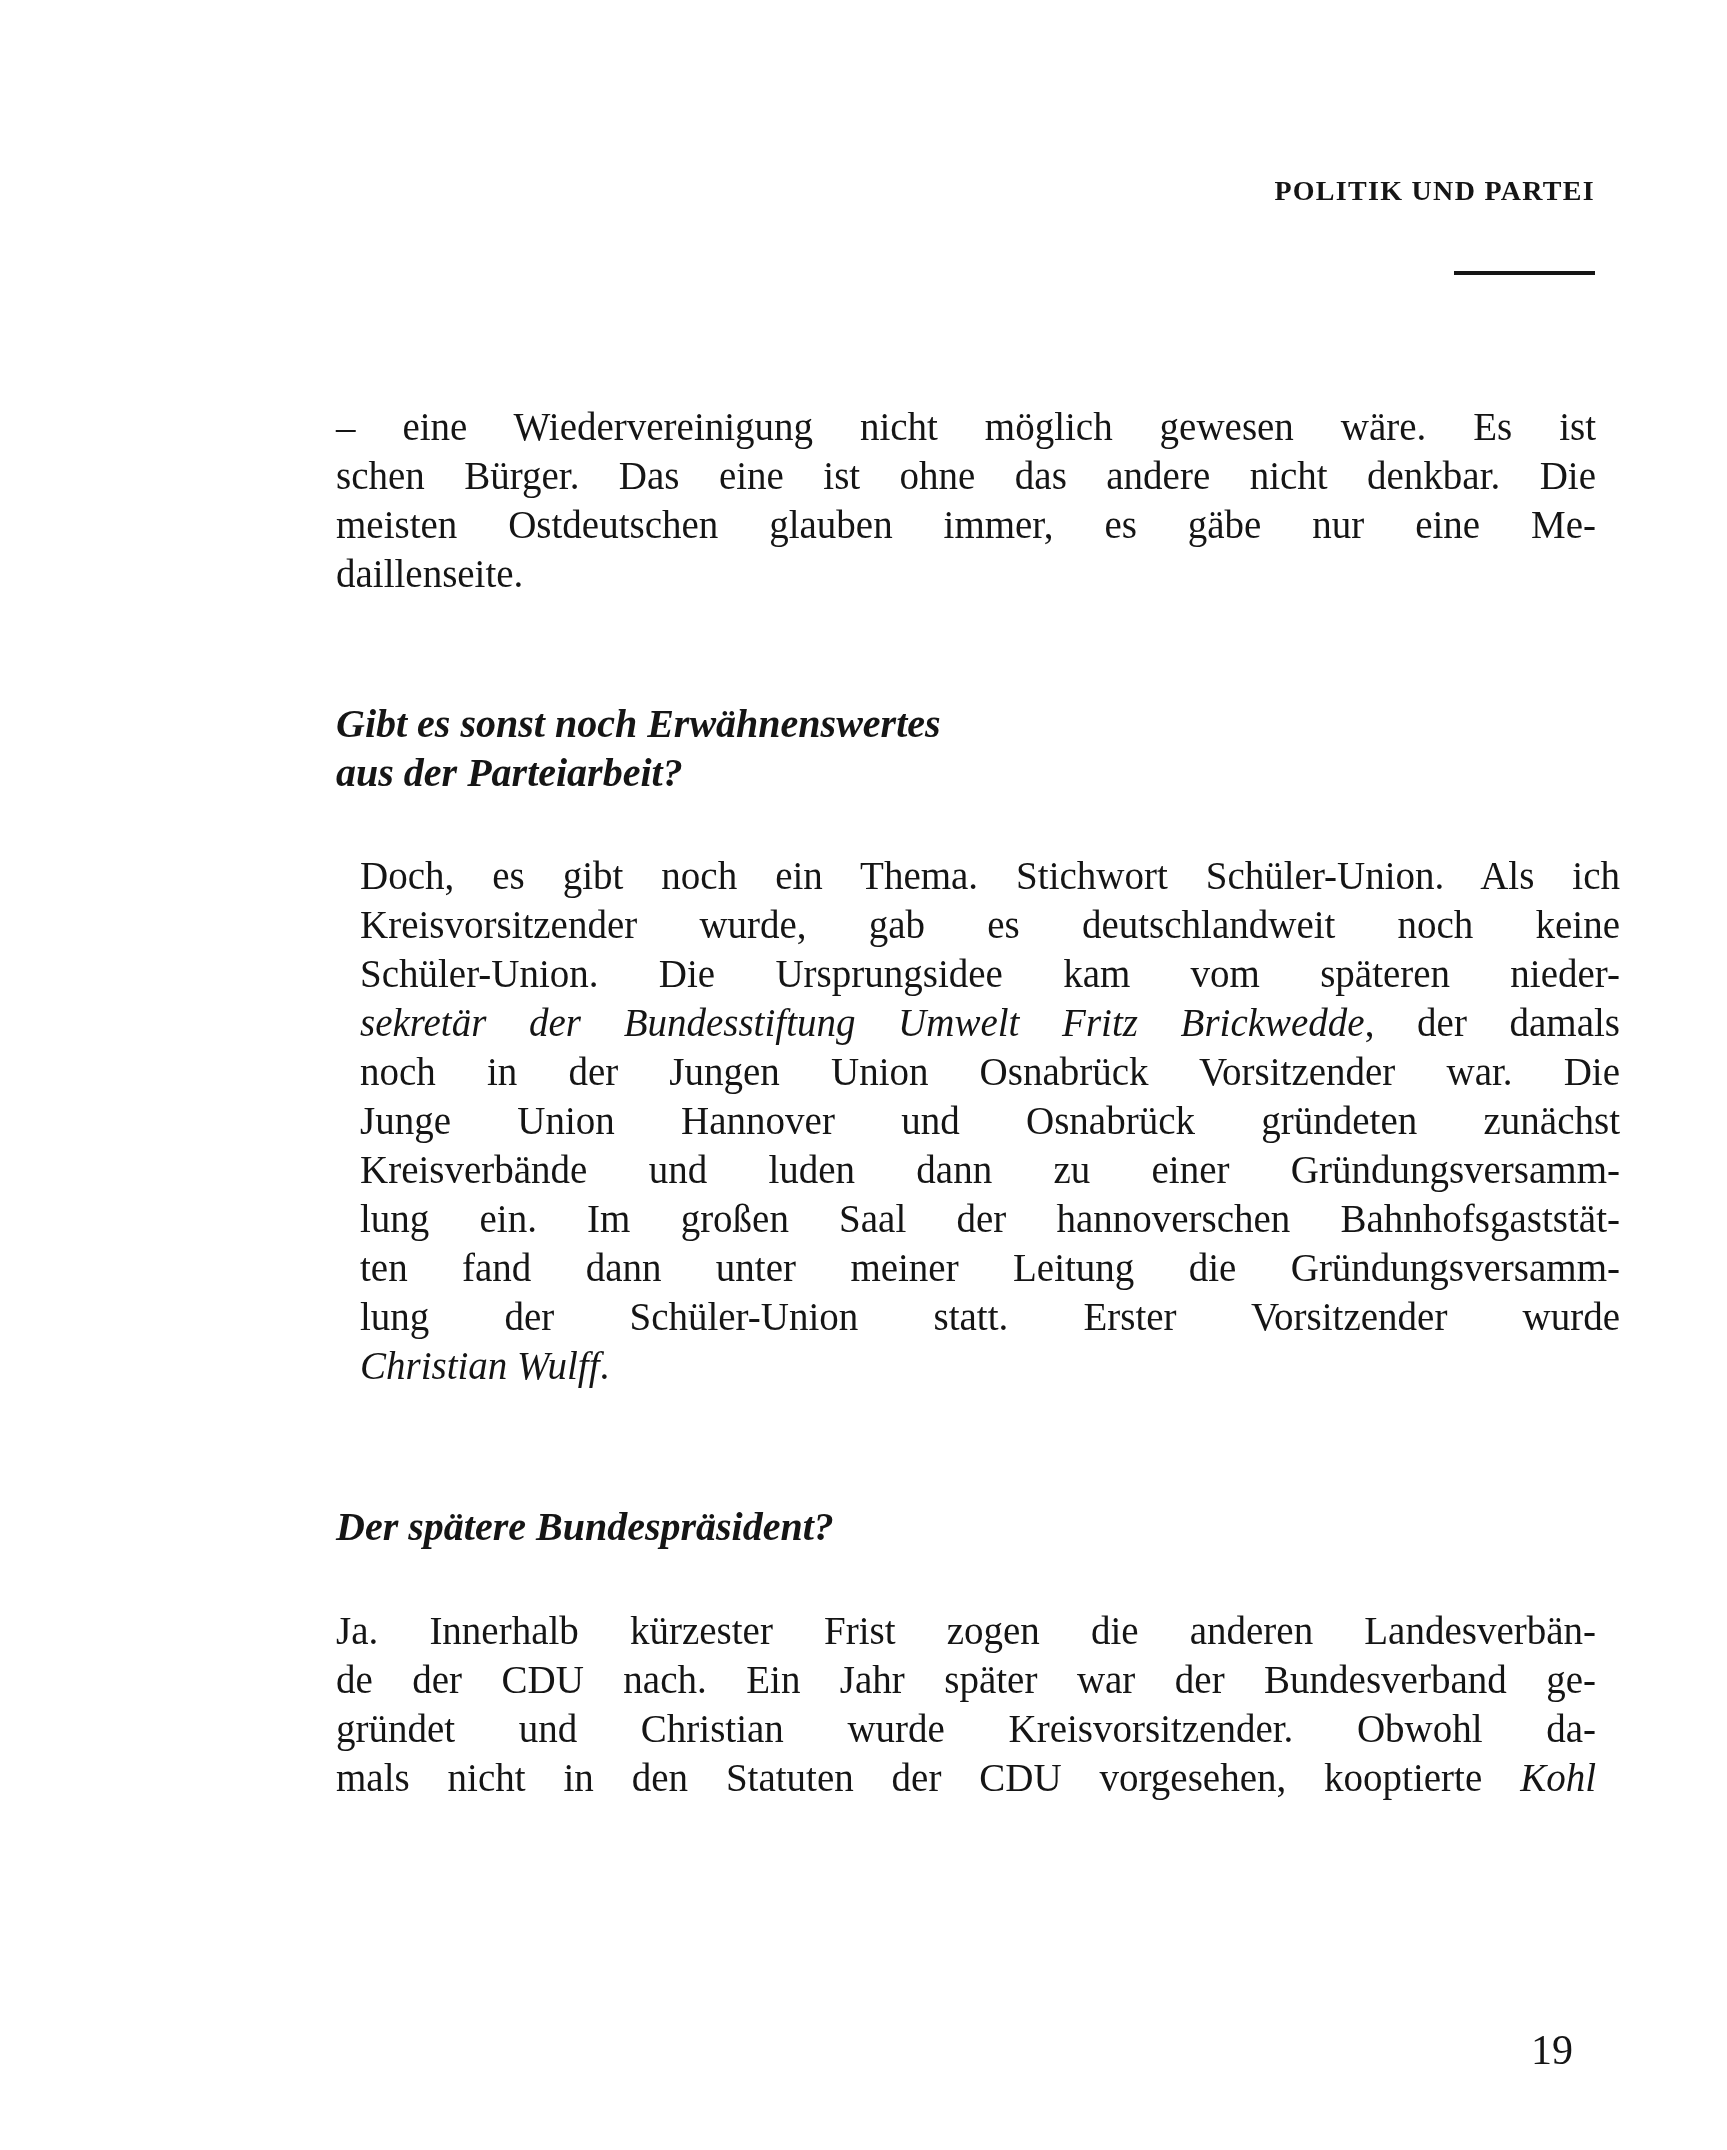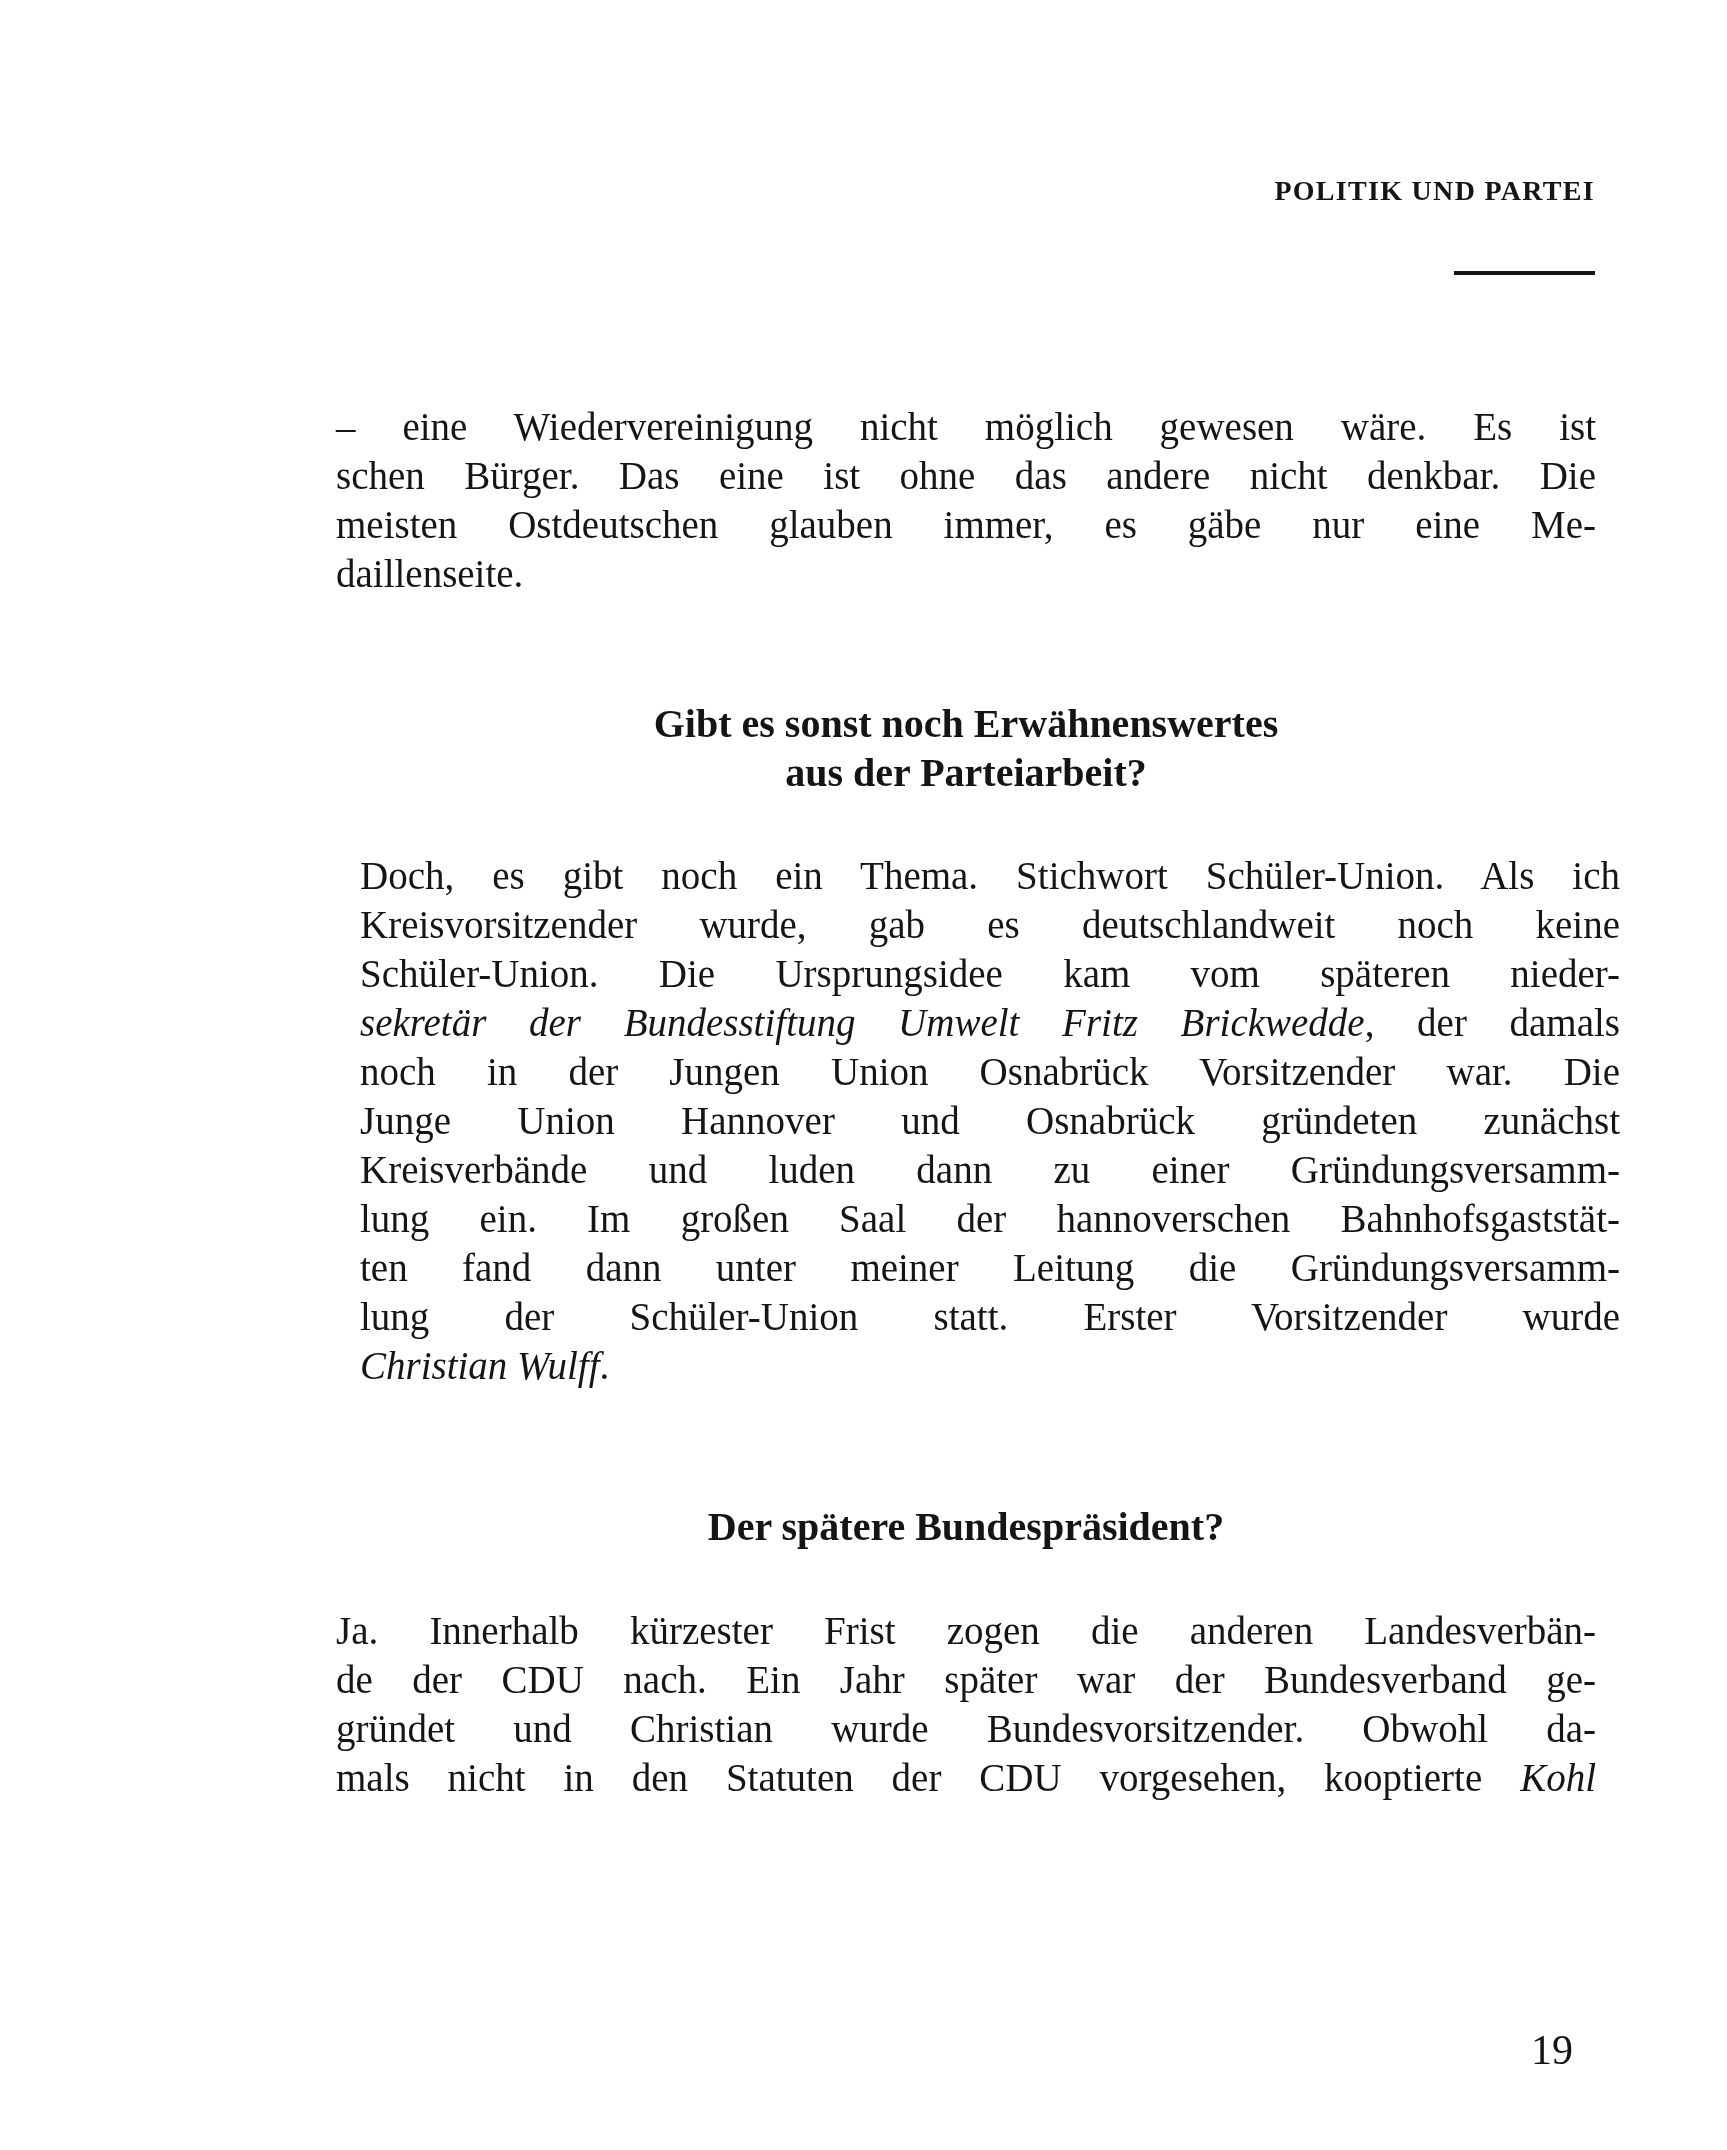--- a/index.html
+++ b/index.html
@@ -23,21 +23,21 @@
   .para{
     position:absolute;left:336px;width:1260px;
     font-size:39px;line-height:49px;
   }
   .para .line{text-align:justify;text-align-last:justify;text-justify:inter-word;}
   .para .line.last{text-align-last:left;}
   .question{
     position:absolute;left:336px;width:1260px;
     font-size:40px;font-weight:bold;line-height:49px;
   }
-  .question .line{text-align:center;}
+  .question .line{text-align:left;font-style:italic;}
   .it{font-style:italic;}
   .p1{top:402px;}
   .q1{top:699px;}
   .p2{top:851px;margin-left:24px;}
   .q2{top:1502px;}
   .p3{top:1606px;}
   .folio{
     position:absolute;top:2026px;right:154px;
     font-size:42px;line-height:48px;
   }
@@ -77,20 +77,20 @@
       <div class="line last"><span class="it">Christian Wulff</span><span>.</span></div>
     </div>
 
   <div class="question q2">
       <div class="line"><span>Der spätere Bundespräsident?</span></div>
     </div>
 
   <div class="para p3">
       <div class="line"><span>Ja. Innerhalb kürzester Frist zogen die anderen Landesverbän-</span></div>
       <div class="line"><span>de der CDU nach. Ein Jahr später war der Bundesverband ge-</span></div>
-      <div class="line"><span>gründet und Christian wurde Bundesvorsitzender. Obwohl da-</span></div>
+      <div class="line"><span>gründet und Christian wurde Kreisvorsitzender. Obwohl da-</span></div>
       <div class="line"><span>mals nicht in den Statuten der CDU vorgesehen, kooptierte </span><span class="it">Kohl</span></div>
     </div>
 
   <div class="folio">19</div>
 
 </div>
 
 
 </body></html>

